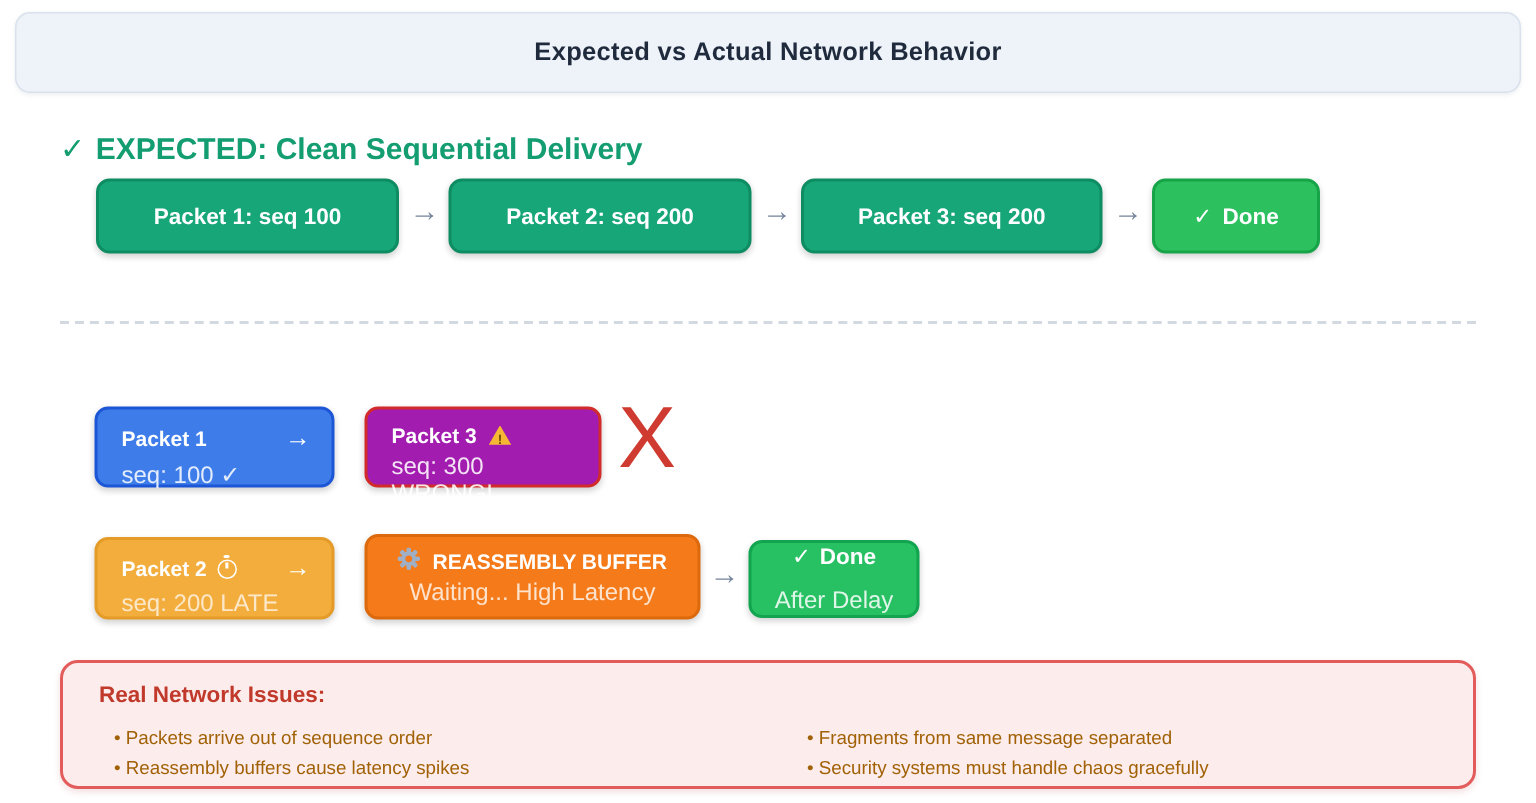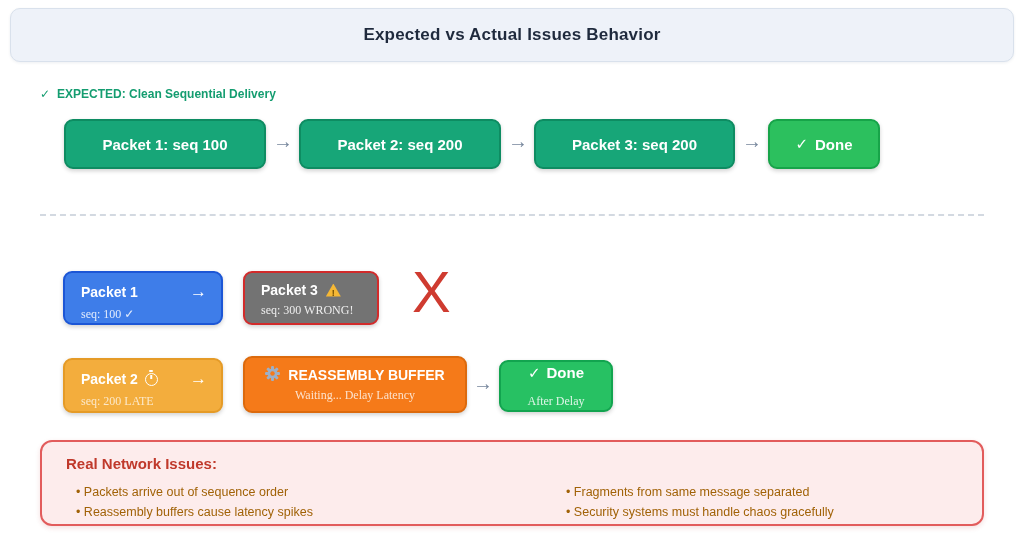--- a/index.html
+++ b/index.html
@@ -10,21 +10,21 @@
   
   .header{
     position:absolute;left:10px;top:8px;width:1004px;height:54px;box-sizing:border-box;
     background:#eef2f9;border:1px solid #d9e1ec;border-radius:10px;
     display:flex;align-items:center;justify-content:center;
     box-shadow:0 1px 3px rgba(30,50,90,.08);
   }
   .header span{font-size:17px;font-weight:bold;color:#1f2a3d;letter-spacing:.2px;}
 
   
-  .sec-heading{position:absolute;left:40px;font-size:12px;font-weight:bold;}
+  .sec-heading{position:absolute;left:40px;font-size:20px;font-weight:bold;}
   .exp-heading{top:87px;color:#149d70;}
   .real-heading{top:237px;color:#d33030;}
   .sec-heading .mark{margin-right:7px;font-weight:bold;}
 
   
   .ebox{
     position:absolute;top:119px;height:50px;box-sizing:border-box;border-radius:9px;
     background:#17a678;border:2px solid #0e8c62;color:#fff;font-size:15px;font-weight:bold;
     display:flex;align-items:center;justify-content:center;
     box-shadow:0 2px 4px rgba(0,0,0,.18);
@@ -38,25 +38,25 @@
 
   
   .divider{position:absolute;left:40px;top:214px;width:944px;border-top:2px dashed #d3d9e1;}
 
   
   .rbox{
     position:absolute;box-sizing:border-box;border-radius:9px;color:#fff;
     padding:9px 14px 20px 16px;box-shadow:0 2px 4px rgba(0,0,0,.18);
   }
   .rbox .rtop{display:flex;align-items:center;font-size:14px;font-weight:bold;}
-  .rbox .rsub{font-size:12px;margin-top:5px;font-family:Liberation Serif, serif;}
+  .rbox .rsub{font-size:16px;margin-top:5px;}
   .rbox .rarrow{margin-left:auto;font-size:17px;font-weight:bold;}
   .blue-box{left:63px;top:271px;width:160px;height:54px;background:#3e7de9;border:2px solid #1c56d6;}
   .blue-box .rsub{color:rgba(255,255,255,.85);}
-  .red-box{left:243px;top:271px;width:136px;height:54px;background:#737373;border:2px solid #d22b2b;}
+  .red-box{left:243px;top:271px;width:158px;height:54px;background:#a21caf;border:2px solid #d22b2b;}
   .red-box .rsub{color:rgba(255,255,255,.88);}
   .amber-box{left:63px;top:358px;width:160px;height:55px;background:#f3ad3d;border:2px solid #e59b27;}
   .amber-box .rsub{color:rgba(255,255,255,.72);}
   .buffer-box{
     left:243px;top:356px;width:224px;height:57px;background:#f57a19;border:2px solid #dc6a0d;
     display:flex;flex-direction:column;align-items:center;justify-content:center;padding:16px;
   }
   .buffer-box .rtop{justify-content:center;}
   .buffer-box .rsub{color:rgba(255,255,255,.78);text-align:center;margin-top:4px;}
   .done2-box{
@@ -98,31 +98,31 @@
 
   
   .issues{
     position:absolute;left:40px;top:440px;width:944px;height:86px;box-sizing:border-box;
     background:#fdecec;border:2px solid #e25c5c;border-radius:12px;
     box-shadow:0 2px 5px rgba(180,40,40,.15);
   }
   .issues-title{position:absolute;left:24px;top:13px;font-size:15px;font-weight:bold;color:#c0392b;}
   .issues ul{list-style:none;margin:0;padding:0;position:absolute;top:40px;}
   .issues ul.left-col{left:34px;}
-  .issues ul.right-col{left:496px;margin-left:28px;}
+  .issues ul.right-col{left:496px;}
   .issues li{font-size:12.5px;color:#a16207;line-height:20px;}
   .issues li::before{content:"• ";}
 </style>
 </head>
 <body>
 
 <div class="canvas">
 
   <div class="header">
-    <span>Expected vs Actual Issues Behavior</span>
+    <span>Expected vs Actual Network Behavior</span>
   </div>
 
   <div class="sec-heading exp-heading">
     <span class="mark">✓</span><span>EXPECTED: Clean Sequential Delivery</span>
   </div>
 
   <div class="ebox" style="left:64px;width:202px;">
     <span>Packet 1: seq 100</span>
   </div>
   <span class="flow-arrow" style="left:270px;">→</span>
@@ -176,21 +176,21 @@
               <rect x="8" y="0" width="4" height="20" rx="1.5"></rect>
               <rect x="0" y="8" width="20" height="4" rx="1.5"></rect>
               <rect x="8" y="0" width="4" height="20" rx="1.5" transform="rotate(45 10 10)"></rect>
               <rect x="8" y="0" width="4" height="20" rx="1.5" transform="rotate(-45 10 10)"></rect>
               <circle cx="10" cy="10" r="6.5"></circle>
             </g>
             <circle cx="10" cy="10" r="3" fill="#f5791b"></circle>
           </svg></span>
       <span>REASSEMBLY BUFFER</span>
     </div>
-    <div class="rsub">Waiting... Delay Latency</div>
+    <div class="rsub">Waiting... High Latency</div>
   </div>
 
   <span class="flow-arrow r2-arrow">→</span>
 
   <div class="rbox done2-box">
     <div class="rtop">
       <span class="chk">✓</span>
       <span>Done</span>
     </div>
     <div class="rsub">After Delay</div>

